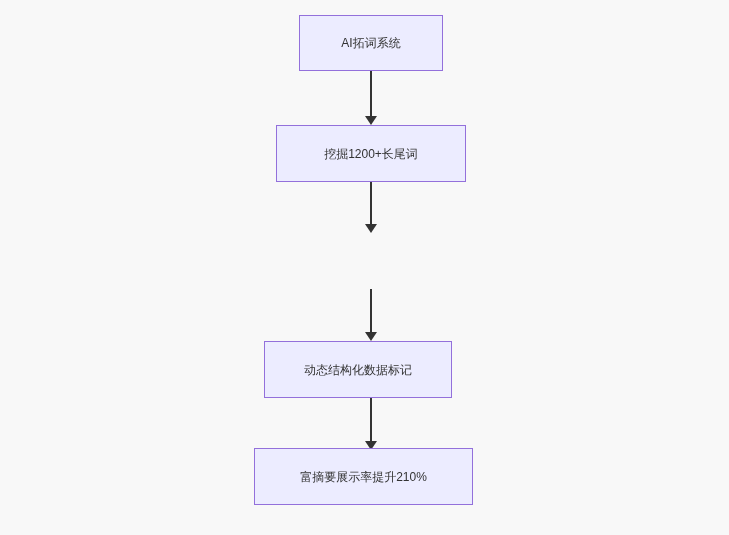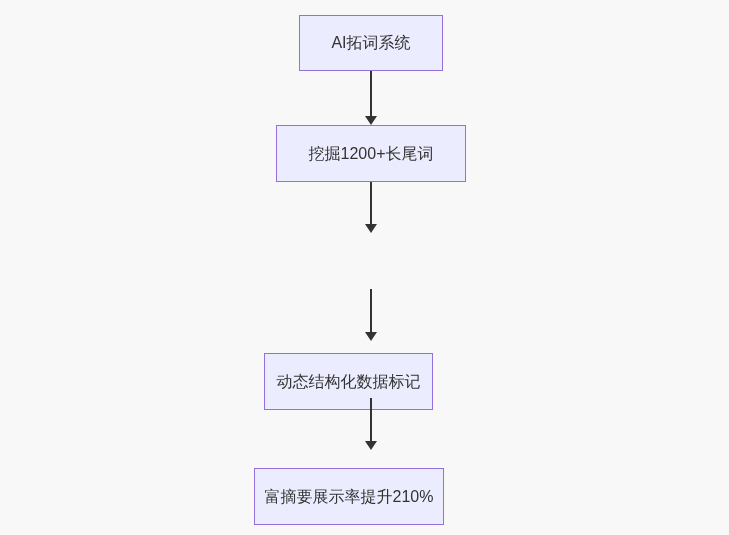--- a/index.html
+++ b/index.html
@@ -18,30 +18,30 @@
   .flow-node {
     position: absolute;
     box-sizing: border-box;
     background: #ECECFF;
     border: 1px solid #9370DB;
     display: flex;
     align-items: center;
     justify-content: center;
   }
   .flow-node .node-label {
-    font-size: 16px;
+    font-size: 12px;
     color: #333333;
     white-space: nowrap;
     line-height: 1;
   }
   .n1 { left: 299px; top: 15px;  width: 144px; height: 56px; }
   .n2 { left: 276px; top: 125px; width: 190px; height: 57px; }
   .n3 { left: 260px; top: 233px; width: 222px; height: 56px; }
-  .n4 { left: 264px; top: 341px; width: 169px; height: 57px; margin-top: 12px; }
-  .n5 { left: 254px; top: 468px; width: 190px; height: 57px; }
+  .n4 { left: 264px; top: 341px; width: 188px; height: 57px; }
+  .n5 { left: 254px; top: 448px; width: 219px; height: 57px; }
 
   .edge-line {
     position: absolute;
     left: 370px;
     width: 2px;
     background: #333333;
   }
   .l1 { top: 71px;  height: 45px; }
   .l2 { top: 182px; height: 42px; }
   .l3 { top: 289px; height: 43px; }

